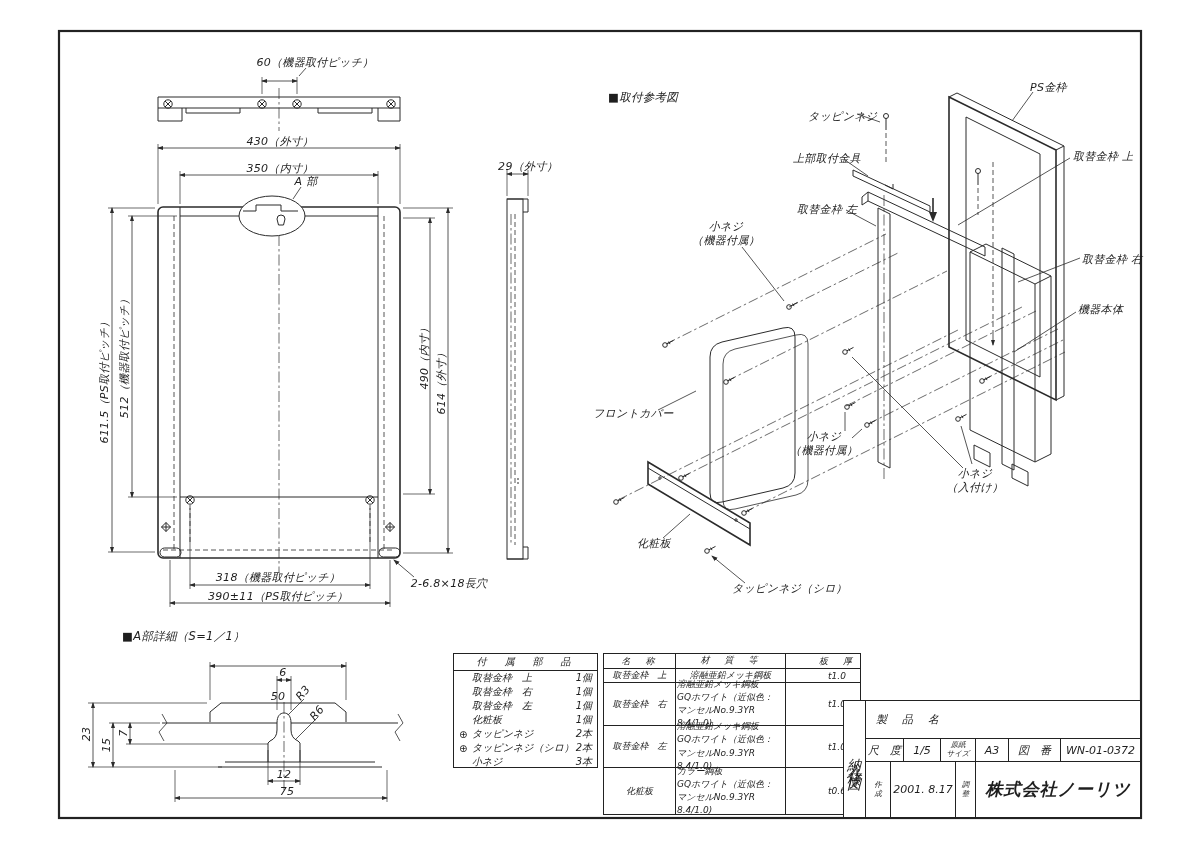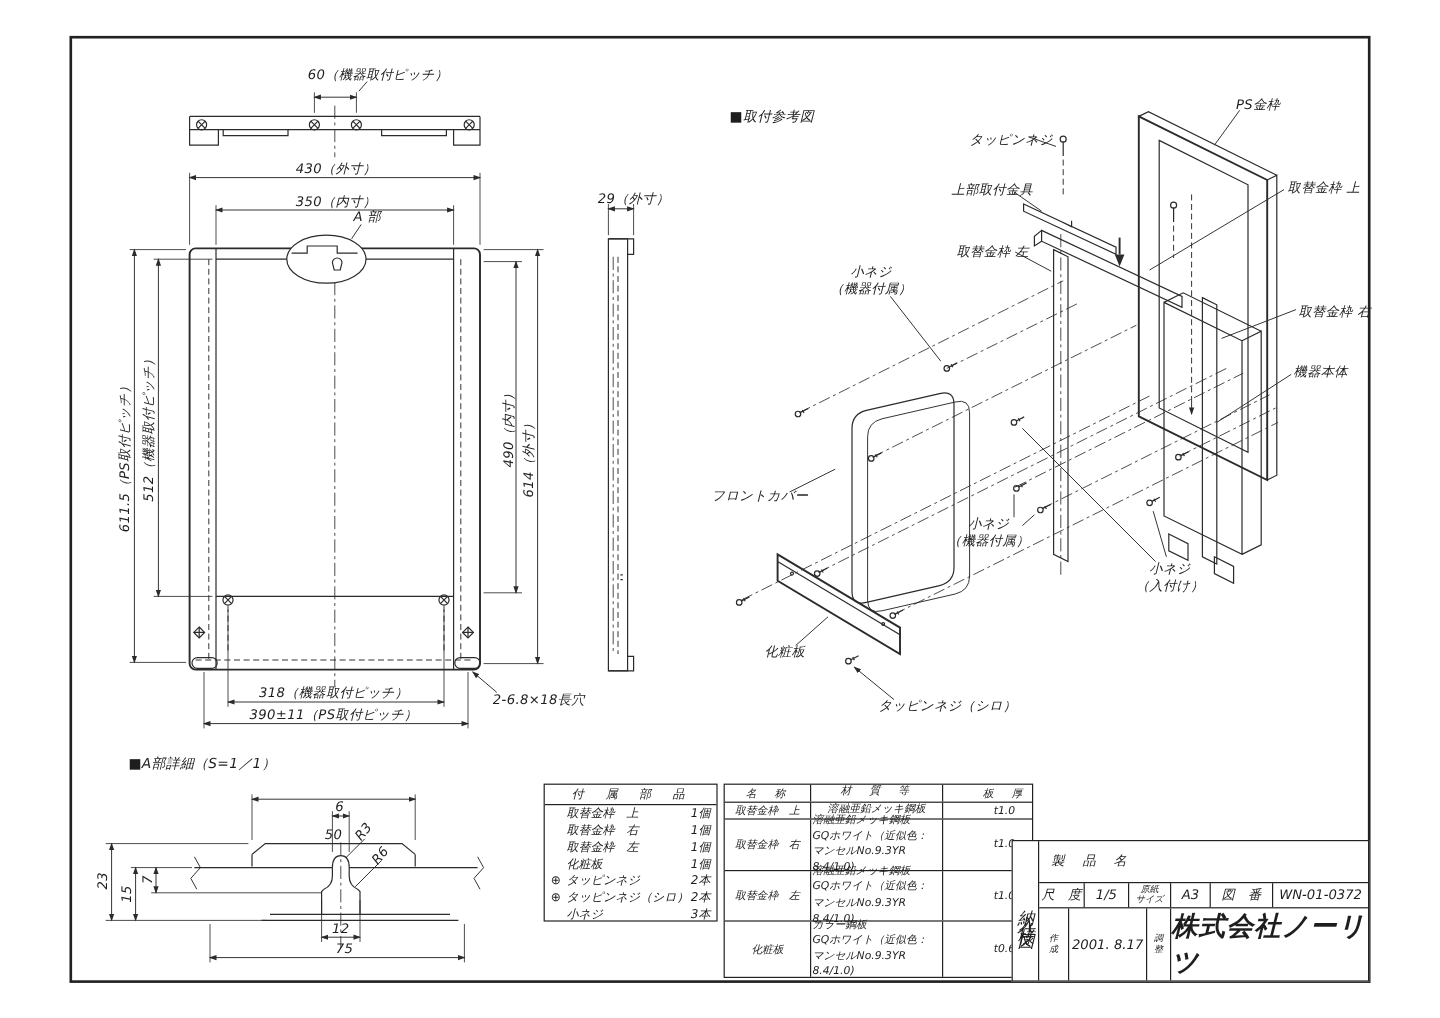--- a/index.html
+++ b/index.html
@@ -54,21 +54,21 @@
   .tb-side { width:22px; border-right:1.5px solid #222; writing-mode:vertical-rl; text-orientation:upright;
     display:flex; align-items:center; justify-content:center; font-size:14px; letter-spacing:5px; }
   .tb-main { flex:1; display:flex; flex-direction:column; }
   .tb-r { display:flex; border-bottom:1.5px solid #222; align-items:stretch; }
   .tb-r:last-child { border-bottom:none; flex:1; }
   .cell { display:flex; align-items:center; justify-content:center; border-right:1.5px solid #222; }
   .cell:last-child { border-right:none; }
   .small2 { font-size:7.5px; line-height:1.15; white-space:pre-line; text-align:center; }
   .prod-val { font-size:14.5px; letter-spacing:1px; }
   .dwg-val { font-size:12px; }
-  .company { font-size:22px; font-weight:bold; letter-spacing:1px; }
+  .company { font-size:17px; font-weight:bold; letter-spacing:1px; }
 </style>
 </head>
 <body>
 
 <div class="canvas">
 
   <svg class="art" width="1200" height="848" viewBox="0 0 1200 848">
     <defs>
       <marker id="ar" viewBox="0 0 10 10" refX="8.5" refY="5" markerWidth="8" markerHeight="8" orient="auto-start-reverse">
         <path d="M0,1.6 L10,5 L0,8.4 Z" fill="#2b2b2b"></path>
@@ -240,21 +240,21 @@
   <span class="lbl cc" style="left:306px;top:181px">A 部</span>
   <span class="lbl vv" style="left:104px;top:380px">611.5（PS取付ピッチ）</span>
   <span class="lbl vv" style="left:124px;top:356px">512（機器取付ピッチ）</span>
   <span class="lbl vv" style="left:424px;top:356px">490（内寸）</span>
   <span class="lbl vv" style="left:441px;top:381px">614（外寸）</span>
   <span class="lbl cc" style="left:528px;top:166px">29（外寸）</span>
   <span class="lbl cc" style="left:278px;top:577px">318（機器取付ピッチ）</span>
   <span class="lbl cc" style="left:278px;top:596px">390±11（PS取付ピッチ）</span>
   <span class="lbl cc" style="left:449px;top:583px">2-6.8×18長穴</span>
 
-  <span class="lbl sec-title" style="left:107px;top:629px">■A部詳細（S=1／1）</span>
+  <span class="lbl sec-title" style="left:122px;top:629px">■A部詳細（S=1／1）</span>
   <span class="lbl cc" style="left:278px;top:696px">50</span>
   <span class="lbl cc" style="left:283px;top:672px">6</span>
   <span class="lbl r50" style="left:303px;top:693px">R3</span>
   <span class="lbl r50" style="left:317px;top:713px">R6</span>
   <span class="lbl vv" style="left:86px;top:734px">23</span>
   <span class="lbl vv" style="left:106px;top:745px">15</span>
   <span class="lbl vv" style="left:123px;top:733px">7</span>
   <span class="lbl cc" style="left:284px;top:774px">12</span>
   <span class="lbl cc" style="left:287px;top:791px">75</span>
 

